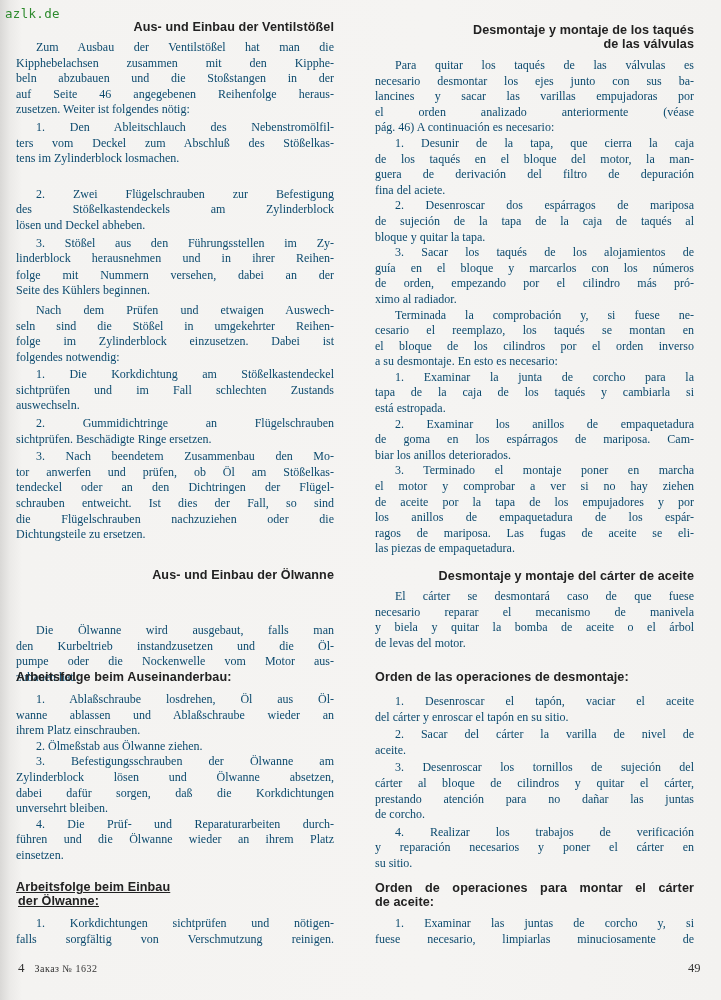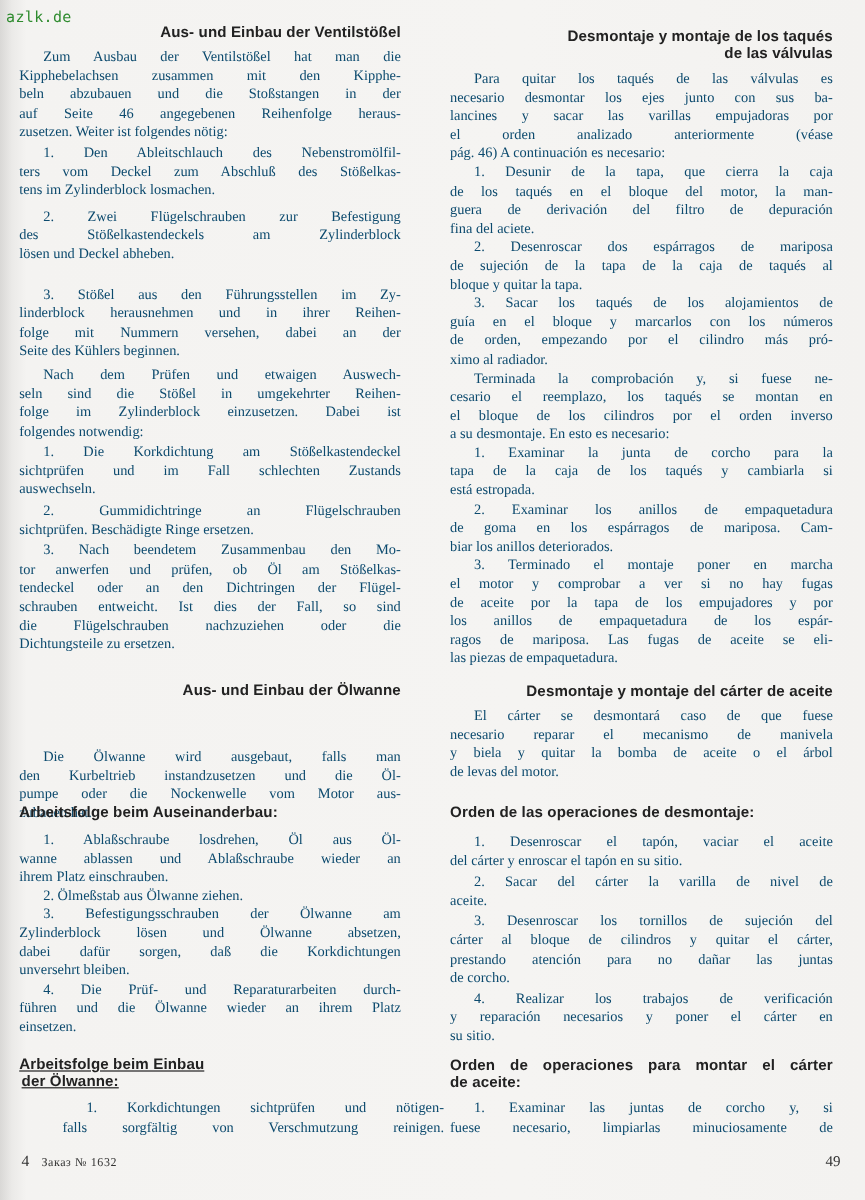--- a/index.html
+++ b/index.html
@@ -103,24 +103,24 @@
 
   <div class="block para" style="top:40px;">
     <span class="line ind">Zum Ausbau der Ventilstößel hat man die</span>
     <span class="line">Kipphebelachsen zusammen mit den Kipphe-</span>
     <span class="line">beln abzubauen und die Stoßstangen in der</span>
     <span class="line">auf Seite 46 angegebenen Reihenfolge heraus-</span>
     <span class="line last">zusetzen. Weiter ist folgendes nötig:</span>
     <span class="line ind" style="margin-top:2px">1. Den Ableitschlauch des Nebenstromölfil-</span>
     <span class="line">ters vom Deckel zum Abschluß des Stößelkas-</span>
     <span class="line last">tens im Zylinderblock losmachen.</span>
-    <span class="line ind" style="margin-top:6px">2. Zwei Flügelschrauben zur Befestigung</span>
+    <span class="line ind" style="margin-top:20px">2. Zwei Flügelschrauben zur Befestigung</span>
     <span class="line">des Stößelkastendeckels am Zylinderblock</span>
     <span class="line last">lösen und Deckel abheben.</span>
-    <span class="line ind" style="margin-top:18px">3. Stößel aus den Führungsstellen im Zy-</span>
+    <span class="line ind" style="margin-top:2px">3. Stößel aus den Führungsstellen im Zy-</span>
     <span class="line">linderblock herausnehmen und in ihrer Reihen-</span>
     <span class="line" style="margin-top:1px">folge mit Nummern versehen, dabei an der</span>
     <span class="line last">Seite des Kühlers beginnen.</span>
     <span class="line ind" style="margin-top:4px">Nach dem Prüfen und etwaigen Auswech-</span>
     <span class="line">seln sind die Stößel in umgekehrter Reihen-</span>
     <span class="line">folge im Zylinderblock einzusetzen. Dabei ist</span>
     <span class="line last">folgendes notwendig:</span>
     <span class="line ind" style="margin-top:2px">1. Die Korkdichtung am Stößelkastendeckel</span>
     <span class="line">sichtprüfen und im Fall schlechten Zustands</span>
     <span class="line last">auswechseln.</span>
@@ -157,21 +157,21 @@
     <span class="line ind">4. Die Prüf- und Reparaturarbeiten durch-</span>
     <span class="line">führen und die Ölwanne wieder an ihrem Platz</span>
     <span class="line last">einsetzen.</span>
   </div>
 
   <div class="block heading left" style="top:880px;text-decoration:underline;">
     <div>Arbeitsfolge beim Einbau</div>
     <div style="padding-left:2px">der Ölwanne:</div>
   </div>
 
-  <div class="block para" style="top:916px;margin-left:36px;">
+  <div class="block para" style="top:916px;">
     <span class="line ind">1. Korkdichtungen sichtprüfen und nötigen-</span>
     <span class="line">falls sorgfältig von Verschmutzung reinigen.</span>
   </div>
 </div>
 
 <div class="footer-left">
   <span>4</span><span class="order">Заказ № 1632</span>
 </div>
 
 <div class="col col-right">
@@ -202,21 +202,21 @@
     <span class="line">cesario el reemplazo, los taqués se montan en</span>
     <span class="line">el bloque de los cilindros por el orden inverso</span>
     <span class="line last">a su desmontaje. En esto es necesario:</span>
     <span class="line ind">1. Examinar la junta de corcho para la</span>
     <span class="line">tapa de la caja de los taqués y cambiarla si</span>
     <span class="line last">está estropada.</span>
     <span class="line ind">2. Examinar los anillos de empaquetadura</span>
     <span class="line">de goma en los espárragos de mariposa. Cam-</span>
     <span class="line last">biar los anillos deteriorados.</span>
     <span class="line ind">3. Terminado el montaje poner en marcha</span>
-    <span class="line">el motor y comprobar a ver si no hay fugas</span>
+    <span class="line">el motor y comprobar a ver si no hay ziehen</span>
     <span class="line">de aceite por la tapa de los empujadores y por</span>
     <span class="line">los anillos de empaquetadura de los espár-</span>
     <span class="line">ragos de mariposa. Las fugas de aceite se eli-</span>
     <span class="line last">las piezas de empaquetadura.</span>
   </div>
 
   <div class="block heading center" style="top:569px;">Desmontaje y montaje del cárter de aceite</div>
 
   <div class="block para" style="top:589px;">
     <span class="line ind">El cárter se desmontará caso de que fuese</span>

